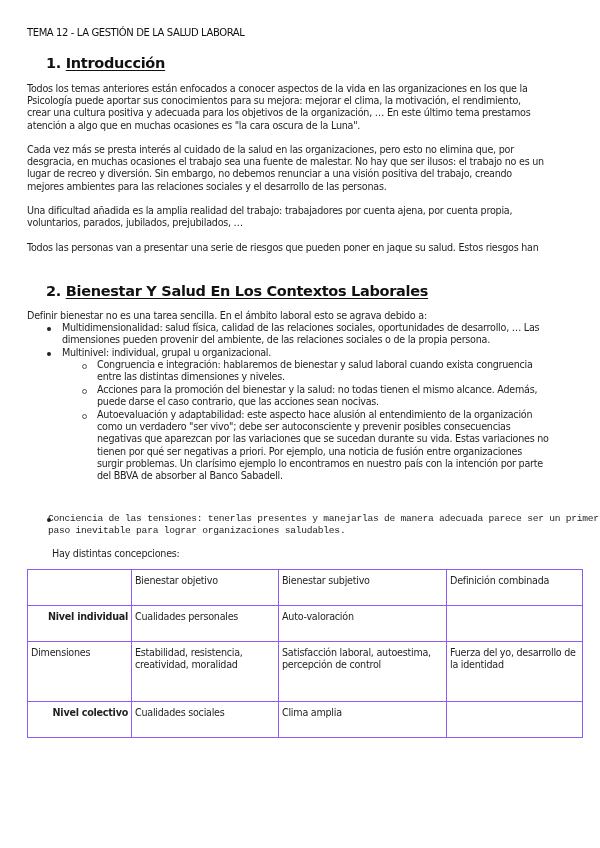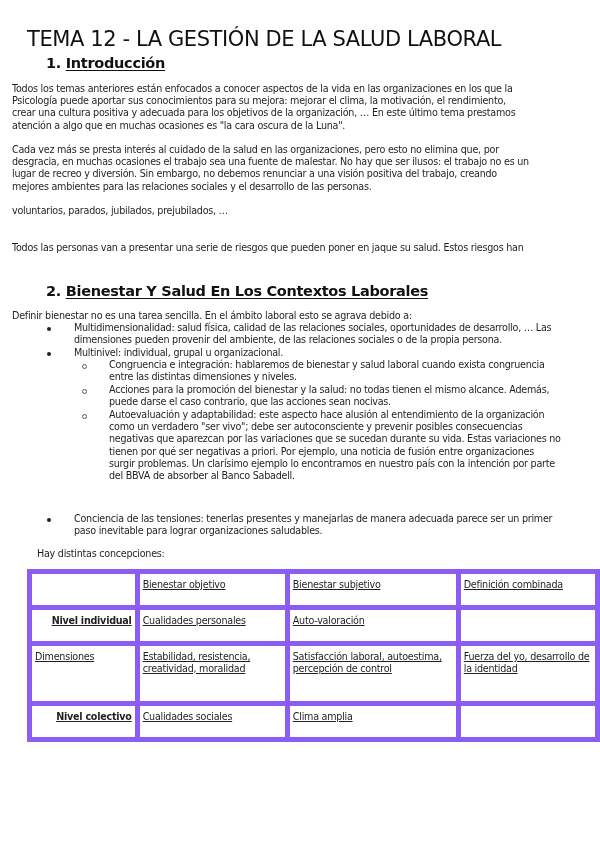--- a/index.html
+++ b/index.html
@@ -1,29 +1,29 @@
 <!DOCTYPE html>
 <html><head>
 <meta charset="utf-8">
 <style>
   html, body { margin: 0; padding: 0; background: #ffffff; }
   body { width: 600px; height: 848px; overflow: hidden; position: relative;
          font-family: "DejaVu Sans", sans-serif; color: #1a1a1a; }
   .page { position: absolute; left: 0; top: 0; width: 600px; height: 848px; }
-  .title { position: absolute; left: 27px; top: 27px; font-size: 21px; letter-spacing: -0.4px; color: #111; white-space: nowrap; }
+  .title { position: absolute; left: 27px; top: 27px; font-size: 10px; letter-spacing: -0.4px; color: #111; white-space: nowrap; }
   .h1 { position: absolute; left: 46px; font-size: 14.5px; font-weight: bold; letter-spacing: -0.3px; white-space: nowrap; color:#111; }
   .h1 .u { text-decoration: underline; text-underline-offset: 2px; text-align: center; }
-  .p { position: absolute; left: 12px; width: 560px; font-size: 9.6px; line-height: 12.2px; letter-spacing: -0.25px; color: #1f1f1f; }
+  .p { position: absolute; left: 27px; width: 560px; font-size: 9.6px; line-height: 12.2px; letter-spacing: -0.25px; color: #1f1f1f; }
   .p .ln { display: block; white-space: nowrap; }
   .bullet { position: absolute; font-size: 9.6px; line-height: 12.2px; letter-spacing: -0.25px; color: #1f1f1f; }
-  .bullet .ln { display: block; white-space: nowrap; margin-left: 12px; }
+  .bullet .ln { display: block; white-space: nowrap; }
   .dot { position: absolute; width: 4px; height: 4px; border-radius: 50%; background: #222; }
   .circ { position: absolute; width: 3px; height: 3px; border-radius: 50%; border: 1px solid #555; }
   table.grid { position: absolute; left: 27px; top: 569px; border-collapse: collapse; font-size: 9.6px; letter-spacing: -0.25px; color:#1f1f1f; }
-  table.grid td { border: 5px solid #8b5cf6; vertical-align: top; padding: 5px 3px 3px 3px; line-height: 11.5px; text-decoration: underline; }
+  table.grid td { border: 1px solid #8b5cf6; vertical-align: top; padding: 5px 3px 3px 3px; line-height: 11.5px; }
   table.grid td.b { font-weight: bold; text-align: right; }
   .c0 { width: 97px; } .c1 { width: 140px; } .c2 { width: 161px; } .c3 { width: 129px; }
 </style>
 </head>
 <body>
 
 <div class="page">
 
   <div class="title">TEMA 12 - LA GESTIÓN DE LA SALUD LABORAL</div>
 
@@ -40,20 +40,21 @@
   </div>
 
   <div class="p" style="top:144px;">
     <span class="ln">Cada vez más se presta interés al cuidado de la salud en las organizaciones, pero esto no elimina que, por</span>
     <span class="ln">desgracia, en muchas ocasiones el trabajo sea una fuente de malestar. No hay que ser ilusos: el trabajo no es un</span>
     <span class="ln">lugar de recreo y diversión. Sin embargo, no debemos renunciar a una visión positiva del trabajo, creando</span>
     <span class="ln">mejores ambientes para las relaciones sociales y el desarrollo de las personas.</span>
   </div>
 
   <div class="p" style="top:205px;">
+    <span class="ln">Una dificultad añadida es la amplia realidad del trabajo: trabajadores por cuenta ajena, por cuenta propia,</span>
     <span class="ln">voluntarios, parados, jubilados, prejubilados, …</span>
   </div>
 
   <div class="p" style="top:242px;">
     <span class="ln">Todos las personas van a presentar una serie de riesgos que pueden poner en jaque su salud. Estos riesgos han</span>
   </div>
 
   <div class="h1" style="top:283px;">
     <span>2.</span>
     <span class="u">Bienestar Y Salud En Los Contextos Laborales</span>
@@ -90,21 +91,21 @@
   <div class="bullet" style="left:97px; top:409px;">
     <span class="ln">Autoevaluación y adaptabilidad: este aspecto hace alusión al entendimiento de la organización</span>
     <span class="ln">como un verdadero "ser vivo"; debe ser autoconsciente y prevenir posibles consecuencias</span>
     <span class="ln">negativas que aparezcan por las variaciones que se sucedan durante su vida. Estas variaciones no</span>
     <span class="ln">tienen por qué ser negativas a priori. Por ejemplo, una noticia de fusión entre organizaciones</span>
     <span class="ln">surgir problemas. Un clarísimo ejemplo lo encontramos en nuestro país con la intención por parte</span>
     <span class="ln">del BBVA de absorber al Banco Sabadell.</span>
   </div>
 
   <span class="dot" style="left:47px; top:518px;"></span>
-  <div class="bullet" style="left:62px; top:513px;">
+  <div class="bullet" style="left:48px; top:513px;font-family:Liberation Mono, monospace;">
     <span class="ln">Conciencia de las tensiones: tenerlas presentes y manejarlas de manera adecuada parece ser un primer</span>
     <span class="ln">paso inevitable para lograr organizaciones saludables.</span>
   </div>
 
   <div class="p" style="top:548px;margin-left:25px;">
     <span class="ln">Hay distintas concepciones:</span>
   </div>
 
   <table class="grid">
     <tbody>

